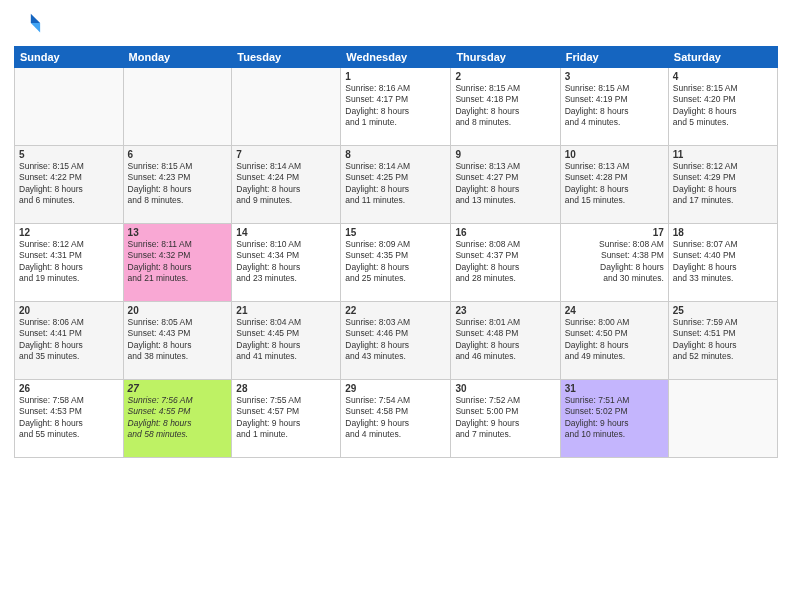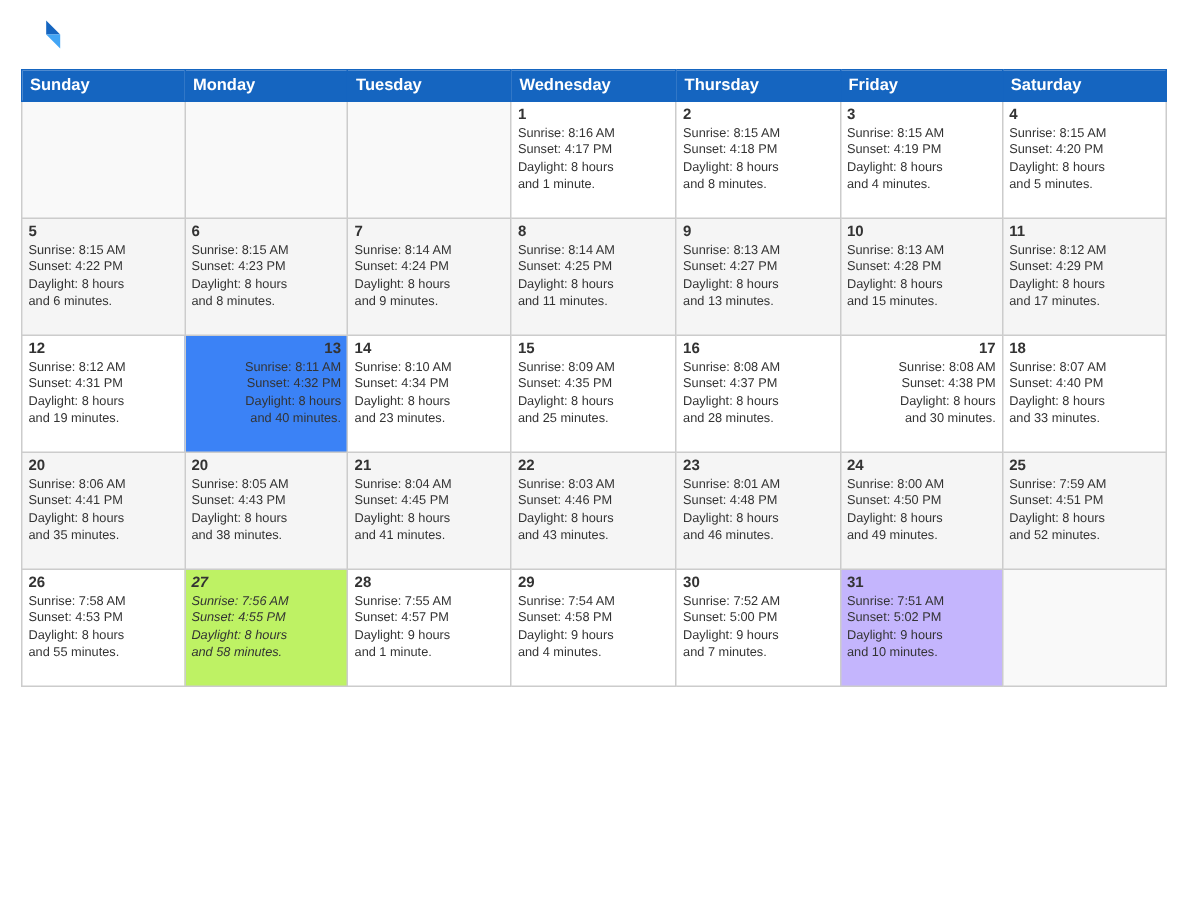--- a/index.html
+++ b/index.html
@@ -185,23 +185,23 @@
           <td style="background: rgb(245, 245, 245);">
             <span class="day-num">11</span>
             <div class="day-info"><span>Sunrise: 8:12 AM</span><br><span>Sunset: 4:29 PM</span><br><span>Daylight: 8 hours</span><br><span>and 17 minutes.</span></div>
           </td>
         </tr>
         <tr>
           <td style="background: rgb(255, 255, 255);">
             <span class="day-num">12</span>
             <div class="day-info"><span>Sunrise: 8:12 AM</span><br><span>Sunset: 4:31 PM</span><br><span>Daylight: 8 hours</span><br><span>and 19 minutes.</span></div>
           </td>
-          <td style="background: #3b82f6; text-align: right;">
+          <td style="background: #f9a8d4;">
             <span class="day-num">13</span>
-            <div class="day-info"><span>Sunrise: 8:11 AM</span><br><span>Sunset: 4:32 PM</span><br><span>Daylight: 8 hours</span><br><span>and 40 minutes.</span></div>
+            <div class="day-info"><span>Sunrise: 8:11 AM</span><br><span>Sunset: 4:32 PM</span><br><span>Daylight: 8 hours</span><br><span>and 21 minutes.</span></div>
           </td>
           <td style="background: rgb(255, 255, 255);">
             <span class="day-num">14</span>
             <div class="day-info"><span>Sunrise: 8:10 AM</span><br><span>Sunset: 4:34 PM</span><br><span>Daylight: 8 hours</span><br><span>and 23 minutes.</span></div>
           </td>
           <td style="background: rgb(255, 255, 255); margin-top: 44px;">
             <span class="day-num">15</span>
             <div class="day-info"><span>Sunrise: 8:09 AM</span><br><span>Sunset: 4:35 PM</span><br><span>Daylight: 8 hours</span><br><span>and 25 minutes.</span></div>
           </td>
           <td style="background: rgb(255, 255, 255);">

